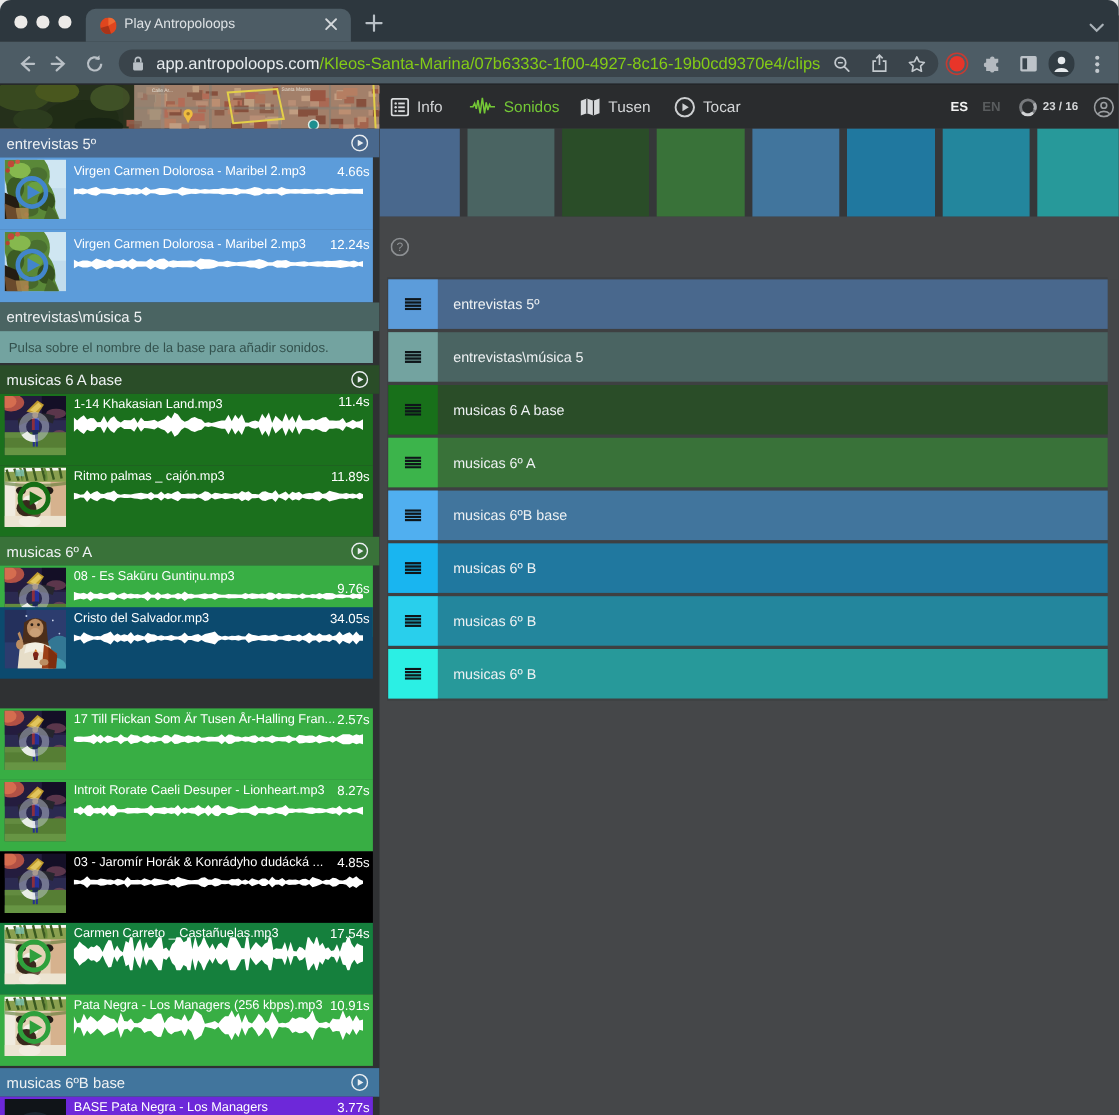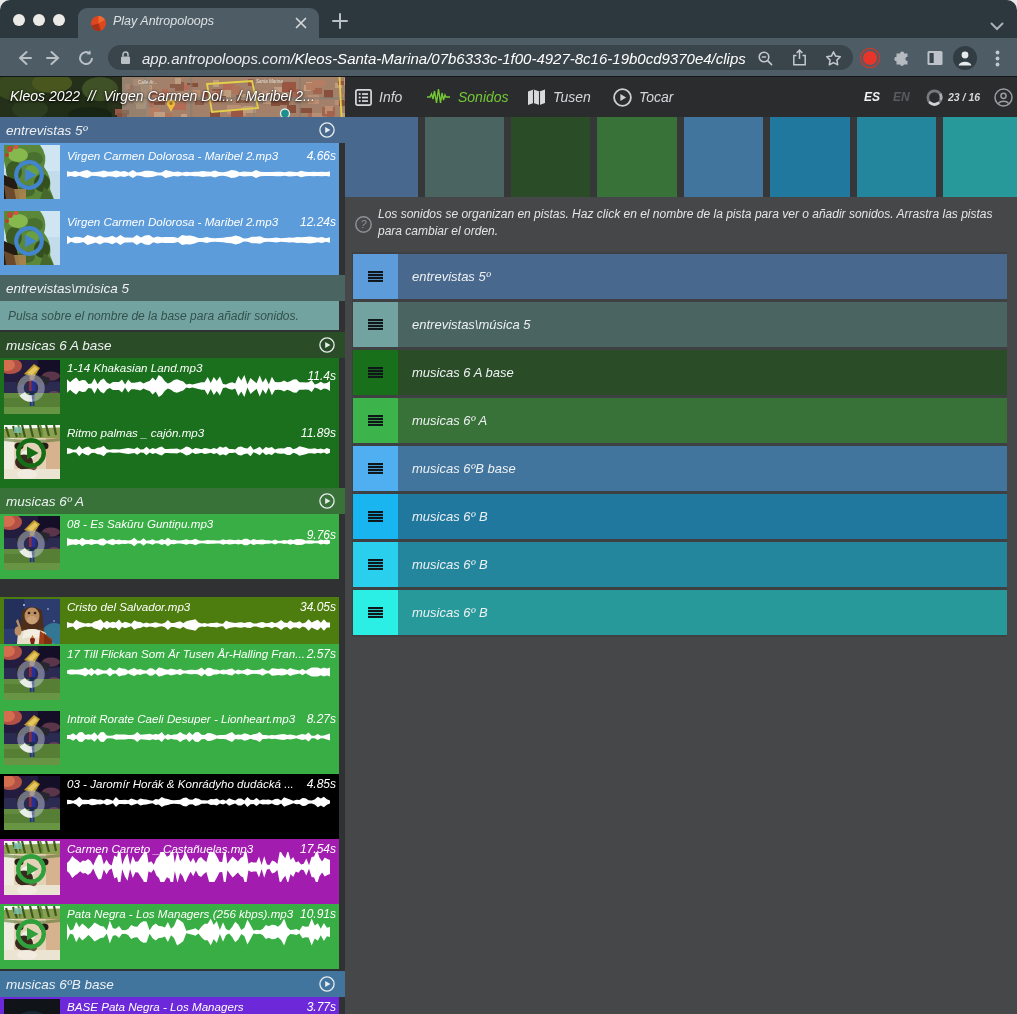--- a/index.html
+++ b/index.html
@@ -1,16 +1,16 @@
 <!DOCTYPE html>
 <html><head><meta charset="utf-8"><style>
 * { margin:0; padding:0; box-sizing:border-box; }
 html,body { width:1017px; height:1014px; overflow:hidden; background:#454749;
   font-family:"Liberation Sans",sans-serif; }
-#page { position:relative; width:1017px; height:1014px;font-style:italic; }
+#page { position:relative; width:1017px; height:1014px; }
 .abs { position:absolute; }
 
 #tabstrip { position:absolute; left:0; top:0; width:1017px; height:38px; background:#2d373e;
   border-radius:10px 10px 0 0; }
 #whitecorner1 { position:absolute; left:0; top:0; width:14px; height:14px; background:#e8e8e8; }
 #whitecorner2 { position:absolute; right:0; top:0; width:14px; height:14px; background:#e8e8e8; }
 #tab { position:absolute; left:78px; top:8px; width:241px; height:30px; background:#4d5c65;
   border-radius:9px 9px 0 0; }
 #toolbar { position:absolute; left:0; top:38px; width:1017px; height:38px; background:#4d5c65; }
 #urlpill { position:absolute; left:108px; top:45px; width:745px; height:25px; border-radius:12.5px;
@@ -79,21 +79,21 @@
       </svg></div>
 <div class="abs" style="left:77px;top:49px"><svg width="18" height="18" viewBox="0 0 18 18">
         <path d="M15 9 A6 6 0 1 1 13.2 4.8" stroke="#b9c0c6" stroke-width="2" fill="none"></path>
         <path d="M13.4 1.2 L13.6 5.4 L9.4 5.2 Z" fill="#b9c0c6"></path>
       </svg></div>
 <div id="urlpill"></div>
 <div class="abs" style="left:120px;top:51px"><svg width="11" height="14" viewBox="0 0 11 14">
         <rect x="1" y="5.5" width="9" height="7.5" rx="1.2" fill="#b9c0c6"></rect>
         <path d="M3 5.5 V3.6 a2.5 2.5 0 0 1 5 0 V5.5" stroke="#b9c0c6" stroke-width="1.5" fill="none"></path>
       </svg></div>
-<div class="abs" style="left:142px;top:50px;font-size:15px;color:#e8ecef">app.antropoloops.com<span style="color:#ffffff">/Kleos-Santa-Marina/07b6333c-1f00-4927-8c16-19b0cd9370e4/clips</span></div>
+<div class="abs" style="left:142px;top:50px;font-size:15px;color:#e8ecef">app.antropoloops.com<span style="color:#84cc16">/Kleos-Santa-Marina/07b6333c-1f00-4927-8c16-19b0cd9370e4/clips</span></div>
 <div class="abs" style="left:757px;top:50px"><svg width="17" height="17" viewBox="0 0 17 17">
         <circle cx="7" cy="7" r="4.8" stroke="#c3c9ce" stroke-width="1.6" fill="none"></circle>
         <path d="M10.6 10.6 L14.6 14.6" stroke="#c3c9ce" stroke-width="1.6" stroke-linecap="round"></path>
         <path d="M4.8 7 h4.4" stroke="#c3c9ce" stroke-width="1.4"></path>
       </svg></div>
 <div class="abs" style="left:792px;top:49px"><svg width="15" height="17" viewBox="0 0 15 17">
         <path d="M4.5 6.5 h-2.7 v9.2 h11.4 v-9.2 h-2.7" stroke="#c3c9ce" stroke-width="1.5" fill="none"></path>
         <path d="M7.5 1.4 V10 M4.6 4 L7.5 1.1 L10.4 4" stroke="#c3c9ce" stroke-width="1.5" fill="none"></path>
       </svg></div>
 <div class="abs" style="left:825px;top:50px"><svg width="17" height="17" viewBox="0 0 17 17">
@@ -175,21 +175,20 @@
 <div class="sw" style="left:683.8px;width:79.4px;background:#41759d"></div>
 <div class="sw" style="left:770.2px;width:79.4px;background:#20789f"></div>
 <div class="sw" style="left:856.6px;width:79.4px;background:#23869d"></div>
 <div class="sw" style="left:943.0px;width:79.4px;background:#27999a"></div>
 <div id="infostrip"></div>
 <div class="abs" style="left:352px;top:252px;width:655px;height:385px;background:#3e4042"></div>
 <div class="abs" style="left:355px;top:216px"><svg width="17" height="17" viewBox="0 0 17 17">
         <circle cx="8.5" cy="8.5" r="7.7" stroke="#8d9093" stroke-width="1.5" fill="none"></circle>
         <text x="8.5" y="12" text-anchor="middle" font-family="Liberation Sans" font-size="11" fill="#8d9093">?</text>
       </svg></div>
-<div id="infotext">Los sonidos se organizan en pistas. Haz click en el nombre de la pista para ver o añadir sonidos. Arrastra las pistas<br>para cambiar el orden.</div>
 <div class="trow" style="top:254px;background:#49688d">
       <div class="tsq" style="background:#5c9cda">
         <svg width="15" height="11" viewBox="0 0 15 11">
           <rect y="0" width="15" height="2.1" fill="#0e161a"></rect>
           <rect y="2.95" width="15" height="2.1" fill="#0e161a"></rect>
           <rect y="5.9" width="15" height="2.1" fill="#0e161a"></rect>
           <rect y="8.85" width="15" height="2.1" fill="#0e161a"></rect>
         </svg>
       </div>
       <div class="tname">entrevistas 5º</div>
@@ -379,21 +378,20 @@
 <path d="M207 7 L252 4 L258 31 L212 35 Z" fill="none" stroke="#e3cf48" stroke-width="1.8"></path>
 <path d="M339.5 0 L341.5 40" stroke="#e3cf48" stroke-width="1.8"></path>
 <circle cx="171" cy="103.5" r="4.2" fill="#eebc3f" transform="translate(0,-77)"></circle>
 <path d="M167.3 104.5 L171 112 L174.7 104.5 Z" fill="#eebc3f" transform="translate(0,-77)"></path>
 <circle cx="171" cy="26.5" r="1.6" fill="#a2782a"></circle>
 <circle cx="285" cy="36.5" r="4.5" fill="#1d8f8f" stroke="#dfeeea" stroke-width="1.3"></circle>
 <text x="138" y="6.5" font-family="Liberation Sans" font-size="4.5" fill="#eeeee4" opacity="0.85">Calle Ar...</text>
 <text x="256" y="6" font-family="Liberation Sans" font-size="4.5" fill="#eeeee4" opacity="0.85">Santa Marina</text>
 </svg>
       </div>
-<div id="crumb">Kleos 2022&nbsp; //&nbsp; Virgen Carmen Dol... / Maribel 2...</div>
 <div class="shead" style="top:40px;height:26px;background:#49688d">
         <span>entrevistas 5º</span>
         <svg class="hp" width="16" height="16" viewBox="0 0 16 16">
           <circle cx="8" cy="8" r="7.1" fill="none" stroke="#e9edf0" stroke-width="1.3"></circle>
           <path d="M6.2 5 L11.4 8 L6.2 11 Z" fill="#e9edf0"></path>
         </svg>
       </div>
 <div class="clip" style="top:66px;height:66px;background:#5c9cda;width:339px">
 <div class="th">
           <svg width="56" height="54" viewBox="0 0 56 54" style="display:block">
@@ -489,21 +487,21 @@
 <rect x="25" y="20" width="2.6" height="11" fill="#8c2f3c"></rect>
 <rect x="25.5" y="31" width="5" height="8" fill="#1c2a58"></rect>
 <rect x="25.8" y="39" width="1.8" height="7" fill="#24308e"></rect>
 <rect x="28.6" y="39" width="1.8" height="7" fill="#24308e"></rect>
 <circle cx="28" cy="17.5" r="2.6" fill="#8a6a4e"></circle>
 <circle cx="27" cy="28" r="10.5" fill="none" stroke="rgba(205,210,225,0.45)" stroke-width="6.5"></circle>
             <path d="M19.5 35.5 A10.5 10.5 0 0 1 17 25" fill="none" stroke="rgba(255,255,255,0.8)" stroke-width="6.5" transform="rotate(-50 27 28)"></path>
           </svg>
         </div>
 <div class="ct" style="top:3px">1-14 Khakasian Land.mp3</div>
-<div class="cd" style="top:11px">11.4s</div>
+<div class="cd" style="top:0">11.4s</div>
 <div class="cw" style="top:13px">
           <svg width="263" height="30" viewBox="0 -15 263 30" style="display:block">
             <polygon points="0.0,-6.7 3.1,-3.8 6.1,-6.4 9.2,-8.5 12.2,-4.7 15.3,-6.0 18.3,-5.8 21.4,-2.1 24.5,-2.4 27.5,-7.8 30.6,-1.7 33.6,-5.7 36.7,-7.6 39.8,-3.5 42.8,-1.9 45.9,-4.1 48.9,-3.9 52.0,-3.9 55.0,-6.4 58.1,-1.5 61.2,-6.5 64.2,-3.2 67.3,-3.3 70.3,-3.7 73.4,-4.5 76.5,-2.5 79.5,-3.9 82.6,-5.1 85.6,-8.4 88.7,-5.5 91.7,-11.0 94.8,-9.1 97.9,-4.7 100.9,-2.6 104.0,-3.8 107.0,-5.9 110.1,-6.8 113.2,-5.4 116.2,-4.6 119.3,-1.4 122.3,-2.2 125.4,-1.4 128.4,-2.2 131.5,-3.1 134.6,-3.8 137.6,-3.7 140.7,-9.0 143.7,-3.0 146.8,-8.9 149.8,-5.1 152.9,-9.5 156.0,-1.9 159.0,-1.6 162.1,-3.1 165.1,-3.8 168.2,-2.5 171.3,-9.9 174.3,-5.5 177.4,-11.0 180.4,-1.5 183.5,-8.0 186.5,-5.3 189.6,-2.7 192.7,-10.4 195.7,-3.4 198.8,-7.9 201.8,-1.6 204.9,-9.3 208.0,-4.0 211.0,-3.8 214.1,-3.9 217.1,-5.5 220.2,-3.8 223.2,-4.8 226.3,-6.5 229.4,-6.8 232.4,-3.7 235.5,-3.7 238.5,-3.4 241.6,-3.8 244.7,-5.9 247.7,-1.5 250.8,-2.6 253.8,-4.3 256.9,-2.5 259.9,-3.0 263.0,-4.9 263.0,4.9 259.9,3.0 256.9,2.5 253.8,4.3 250.8,2.6 247.7,1.5 244.7,5.9 241.6,3.8 238.5,3.4 235.5,3.7 232.4,3.7 229.4,6.8 226.3,6.5 223.2,4.8 220.2,3.8 217.1,5.5 214.1,3.9 211.0,3.8 208.0,4.0 204.9,9.3 201.8,1.6 198.8,7.9 195.7,3.4 192.7,10.4 189.6,2.7 186.5,5.3 183.5,8.0 180.4,1.5 177.4,11.0 174.3,5.5 171.3,9.9 168.2,2.5 165.1,3.8 162.1,3.1 159.0,1.6 156.0,1.9 152.9,9.5 149.8,5.1 146.8,8.9 143.7,3.0 140.7,9.0 137.6,3.7 134.6,3.8 131.5,3.1 128.4,2.2 125.4,1.4 122.3,2.2 119.3,1.4 116.2,4.6 113.2,5.4 110.1,6.8 107.0,5.9 104.0,3.8 100.9,2.6 97.9,4.7 94.8,9.1 91.7,11.0 88.7,5.5 85.6,8.4 82.6,5.1 79.5,3.9 76.5,2.5 73.4,4.5 70.3,3.7 67.3,3.3 64.2,3.2 61.2,6.5 58.1,1.5 55.0,6.4 52.0,3.9 48.9,3.9 45.9,4.1 42.8,1.9 39.8,3.5 36.7,7.6 33.6,5.7 30.6,1.7 27.5,7.8 24.5,2.4 21.4,2.1 18.3,5.8 15.3,6.0 12.2,4.7 9.2,8.5 6.1,6.4 3.1,3.8 0.0,6.7" fill="#fff"></polygon>
           </svg>
         </div>
 </div>
 <div class="clip" style="top:346px;height:65px;background:#1b701d;width:339px">
 <div class="th">
           <svg width="56" height="54" viewBox="0 0 56 54" style="display:block">
 <rect width="56" height="54" fill="#e4d2b6"></rect>
@@ -568,21 +566,21 @@
           </svg>
         </div>
 <div class="ct" style="top:3px">08 - Es Sakūru Guntiņu.mp3</div>
 <div class="cd" style="top:14px">9.76s</div>
 <div class="cw" style="top:13px">
           <svg width="263" height="30" viewBox="0 -15 263 30" style="display:block">
             <polygon points="0.0,-4.0 3.1,-3.0 6.1,-2.4 9.2,-3.1 12.2,-1.8 15.3,-4.3 18.3,-2.2 21.4,-2.1 24.5,-3.1 27.5,-2.0 30.6,-1.7 33.6,-3.3 36.7,-3.4 39.8,-1.2 42.8,-2.2 45.9,-3.3 48.9,-1.7 52.0,-2.4 55.0,-1.7 58.1,-2.0 61.2,-1.4 64.2,-1.9 67.3,-4.3 70.3,-1.5 73.4,-1.3 76.5,-3.7 79.5,-1.3 82.6,-1.8 85.6,-2.7 88.7,-1.3 91.7,-1.5 94.8,-2.9 97.9,-1.8 100.9,-4.3 104.0,-2.1 107.0,-2.3 110.1,-1.4 113.2,-1.5 116.2,-2.0 119.3,-2.7 122.3,-1.8 125.4,-1.9 128.4,-3.2 131.5,-1.7 134.6,-1.3 137.6,-1.4 140.7,-2.1 143.7,-1.8 146.8,-1.8 149.8,-1.6 152.9,-1.6 156.0,-2.8 159.0,-1.7 162.1,-2.6 165.1,-2.3 168.2,-1.8 171.3,-2.4 174.3,-1.8 177.4,-3.3 180.4,-3.2 183.5,-1.5 186.5,-3.1 189.6,-1.9 192.7,-2.3 195.7,-2.5 198.8,-1.7 201.8,-1.8 204.9,-1.2 208.0,-2.6 211.0,-1.3 214.1,-1.2 217.1,-1.9 220.2,-1.6 223.2,-2.8 226.3,-1.7 229.4,-2.9 232.4,-3.0 235.5,-2.7 238.5,-1.4 241.6,-1.7 244.7,-1.8 247.7,-1.2 250.8,-1.2 253.8,-2.6 256.9,-1.7 259.9,-2.5 263.0,-1.6 263.0,1.6 259.9,2.5 256.9,1.7 253.8,2.6 250.8,1.2 247.7,1.2 244.7,1.8 241.6,1.7 238.5,1.4 235.5,2.7 232.4,3.0 229.4,2.9 226.3,1.7 223.2,2.8 220.2,1.6 217.1,1.9 214.1,1.2 211.0,1.3 208.0,2.6 204.9,1.2 201.8,1.8 198.8,1.7 195.7,2.5 192.7,2.3 189.6,1.9 186.5,3.1 183.5,1.5 180.4,3.2 177.4,3.3 174.3,1.8 171.3,2.4 168.2,1.8 165.1,2.3 162.1,2.6 159.0,1.7 156.0,2.8 152.9,1.6 149.8,1.6 146.8,1.8 143.7,1.8 140.7,2.1 137.6,1.4 134.6,1.3 131.5,1.7 128.4,3.2 125.4,1.9 122.3,1.8 119.3,2.7 116.2,2.0 113.2,1.5 110.1,1.4 107.0,2.3 104.0,2.1 100.9,4.3 97.9,1.8 94.8,2.9 91.7,1.5 88.7,1.3 85.6,2.7 82.6,1.8 79.5,1.3 76.5,3.7 73.4,1.3 70.3,1.5 67.3,4.3 64.2,1.9 61.2,1.4 58.1,2.0 55.0,1.7 52.0,2.4 48.9,1.7 45.9,3.3 42.8,2.2 39.8,1.2 36.7,3.4 33.6,3.3 30.6,1.7 27.5,2.0 24.5,3.1 21.4,2.1 18.3,2.2 15.3,4.3 12.2,1.8 9.2,3.1 6.1,2.4 3.1,3.0 0.0,4.0" fill="#fff"></polygon>
           </svg>
         </div>
 </div>
-<div class="clip" style="top:520px;height:65px;background:#4d7c0f;width:339px">
+<div class="clip" style="top:475px;height:65px;background:#0c4a6e;width:339px">
 <div class="th">
           <svg width="56" height="54" viewBox="0 0 56 54" style="display:block">
 <rect width="56" height="54" fill="#2c3c6e"></rect>
 <rect x="0" y="0" width="20" height="30" fill="#24305c"></rect>
 <ellipse cx="50" cy="40" rx="14" ry="16" fill="#3aa8b4" opacity="0.55"></ellipse>
 <ellipse cx="46" cy="52" rx="10" ry="8" fill="#62d4d4" opacity="0.5"></ellipse>
 <circle cx="20" cy="6" r="0.9" fill="#cdd6ea"></circle>
             <circle cx="44" cy="10" r="0.8" fill="#cdd6ea"></circle>
             <circle cx="50" cy="22" r="0.8" fill="#b8c6e0"></circle>
 <path d="M18 12 Q28 4 38 12 L40 34 Q34 40 28 40 Q22 40 16 34 Z" fill="#4c2e1a"></path>
@@ -707,21 +705,21 @@
           </svg>
         </div>
 <div class="ct" style="top:3px">03 - Jaromír Horák &amp; Konrádyho dudácká ...</div>
 <div class="cd" style="top:3px">4.85s</div>
 <div class="cw" style="top:13px">
           <svg width="263" height="30" viewBox="0 -15 263 30" style="display:block">
             <polygon points="0.0,-2.2 3.1,-1.9 6.1,-1.3 9.2,-2.6 12.2,-5.3 15.3,-2.2 18.3,-2.2 21.4,-2.0 24.5,-3.3 27.5,-3.0 30.6,-2.2 33.6,-2.5 36.7,-1.5 39.8,-3.2 42.8,-2.4 45.9,-1.3 48.9,-5.0 52.0,-2.1 55.0,-2.0 58.1,-2.2 61.2,-1.8 64.2,-3.5 67.3,-2.5 70.3,-1.6 73.4,-3.5 76.5,-2.8 79.5,-2.4 82.6,-1.8 85.6,-1.3 88.7,-3.0 91.7,-2.6 94.8,-5.0 97.9,-3.6 100.9,-2.9 104.0,-2.0 107.0,-1.8 110.1,-1.9 113.2,-2.2 116.2,-4.0 119.3,-4.5 122.3,-2.5 125.4,-2.3 128.4,-3.9 131.5,-3.2 134.6,-1.7 137.6,-1.8 140.7,-1.5 143.7,-3.0 146.8,-2.7 149.8,-3.4 152.9,-1.4 156.0,-2.4 159.0,-1.2 162.1,-3.7 165.1,-2.5 168.2,-1.5 171.3,-3.4 174.3,-3.4 177.4,-1.4 180.4,-4.9 183.5,-2.3 186.5,-2.1 189.6,-3.9 192.7,-1.4 195.7,-2.5 198.8,-2.3 201.8,-2.4 204.9,-1.5 208.0,-2.9 211.0,-3.2 214.1,-1.6 217.1,-4.7 220.2,-3.6 223.2,-2.6 226.3,-1.2 229.4,-2.3 232.4,-2.0 235.5,-4.1 238.5,-3.7 241.6,-1.7 244.7,-1.6 247.7,-2.4 250.8,-5.2 253.8,-3.4 256.9,-5.3 259.9,-2.7 263.0,-1.4 263.0,1.4 259.9,2.7 256.9,5.3 253.8,3.4 250.8,5.2 247.7,2.4 244.7,1.6 241.6,1.7 238.5,3.7 235.5,4.1 232.4,2.0 229.4,2.3 226.3,1.2 223.2,2.6 220.2,3.6 217.1,4.7 214.1,1.6 211.0,3.2 208.0,2.9 204.9,1.5 201.8,2.4 198.8,2.3 195.7,2.5 192.7,1.4 189.6,3.9 186.5,2.1 183.5,2.3 180.4,4.9 177.4,1.4 174.3,3.4 171.3,3.4 168.2,1.5 165.1,2.5 162.1,3.7 159.0,1.2 156.0,2.4 152.9,1.4 149.8,3.4 146.8,2.7 143.7,3.0 140.7,1.5 137.6,1.8 134.6,1.7 131.5,3.2 128.4,3.9 125.4,2.3 122.3,2.5 119.3,4.5 116.2,4.0 113.2,2.2 110.1,1.9 107.0,1.8 104.0,2.0 100.9,2.9 97.9,3.6 94.8,5.0 91.7,2.6 88.7,3.0 85.6,1.3 82.6,1.8 79.5,2.4 76.5,2.8 73.4,3.5 70.3,1.6 67.3,2.5 64.2,3.5 61.2,1.8 58.1,2.2 55.0,2.0 52.0,2.1 48.9,5.0 45.9,1.3 42.8,2.4 39.8,3.2 36.7,1.5 33.6,2.5 30.6,2.2 27.5,3.0 24.5,3.3 21.4,2.0 18.3,2.2 15.3,2.2 12.2,5.3 9.2,2.6 6.1,1.3 3.1,1.9 0.0,2.2" fill="#fff"></polygon>
           </svg>
         </div>
 </div>
-<div class="clip" style="top:762px;height:65px;background:#a21caf;width:339px">
+<div class="clip" style="top:762px;height:65px;background:#15803d;width:339px">
 <div class="th">
           <svg width="56" height="54" viewBox="0 0 56 54" style="display:block">
 <rect width="56" height="54" fill="#e4d2b6"></rect>
 <rect x="0" y="0" width="10" height="54" fill="#f0ebdf"></rect>
 <rect x="42" y="0" width="14" height="54" fill="#d6b28e"></rect>
 <rect x="0" y="44" width="56" height="10" fill="#ece4d2"></rect>
 <rect x="0" y="0" width="56" height="13" fill="#8aa050"></rect>
 <path d="M0 0 h56 v2.5 L0 4 Z" fill="#f6f8f2"></path>
 <path d="M9 1 l4 11 M18 0 l3 12 M26 0 l3 12 M34 0 l3 12 M42 0 l3 11 M50 0 l2 10 M2 2 l3 10" stroke="#3a5a20" stroke-width="2.2"></path>
 <path d="M14 0 q4 6 2 12 M36 0 q3 6 2 12" stroke="#6a8f3c" stroke-width="2"></path>

